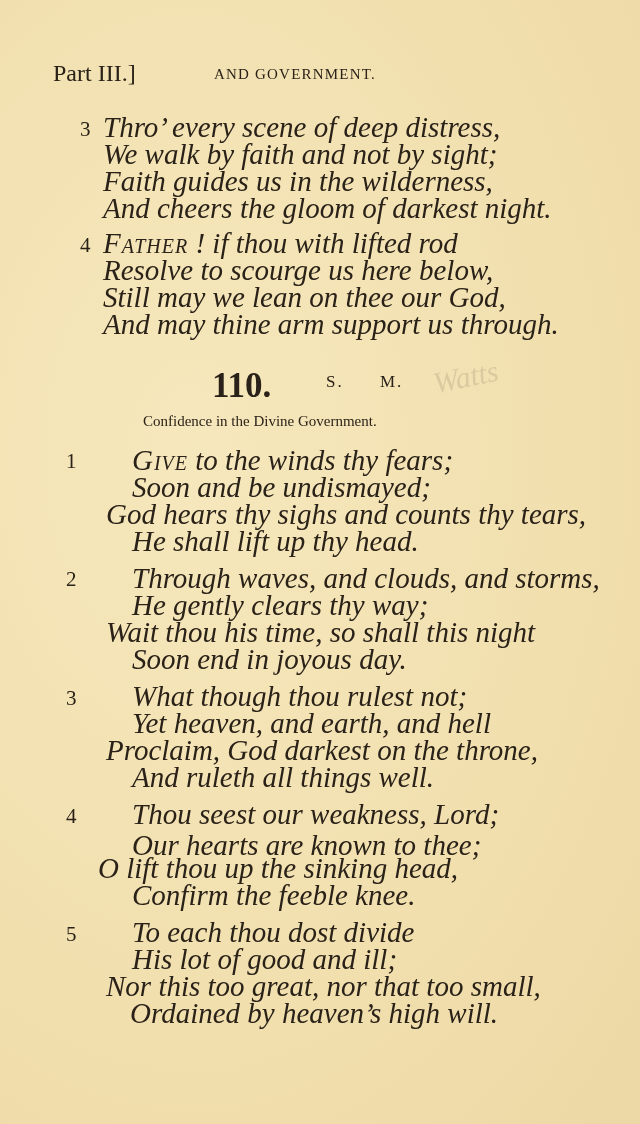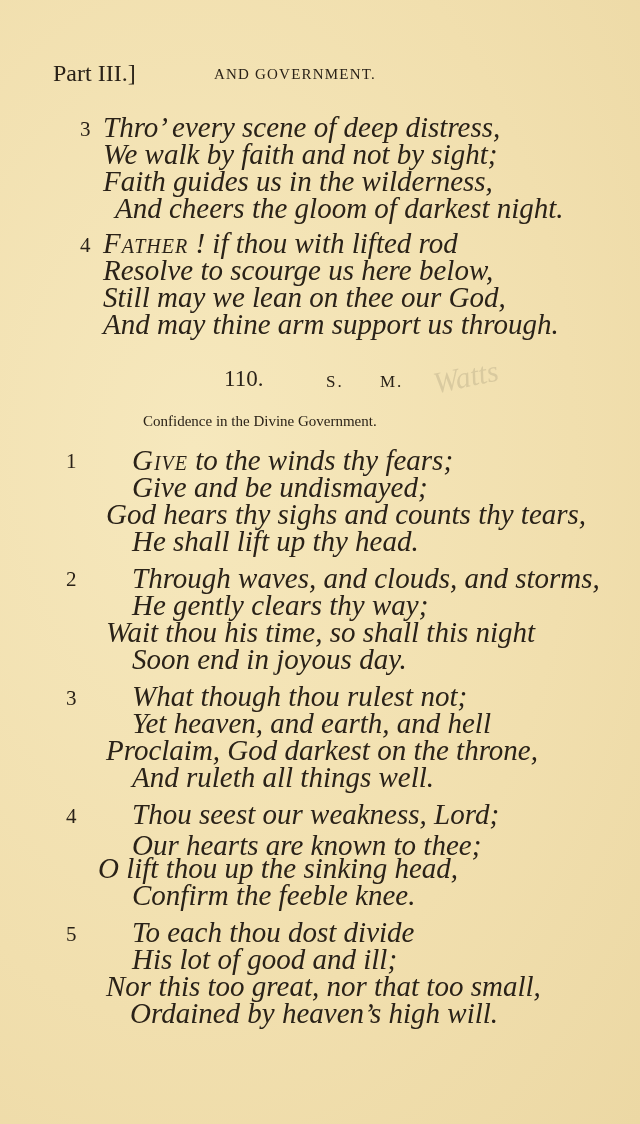--- a/index.html
+++ b/index.html
@@ -12,42 +12,42 @@
       position: relative;
     }
     .page { position: absolute; left: 0; top: 0; width: 640px; height: 1124px; }
     .header { position: absolute; top: 60px; left: 53px; width: 560px; height: 30px; }
     .header .part { position: absolute; left: 0; top: 0; font-size: 24px; }
     .header .running { position: absolute; left: 161px; top: 6px; font-size: 15px; letter-spacing: 1.2px; font-variant: small-caps; text-transform: uppercase; }
     .line { position: absolute; font-size: 29px; white-space: nowrap; line-height: 27px; font-style: italic; }
     .num { position: absolute; font-size: 21px; line-height: 27px; }
     .sc { font-variant: small-caps; letter-spacing: 1px; }
     .hymn-title { position: absolute; top: 366px; left: 0; width: 640px; }
-    .hymn-num { position: absolute; left: 224px; font-size: 23px; font-weight: normal; }
+    .hymn-num { position: absolute; left: 212px; font-size: 35px; font-weight: bold; }
     .meter { position: absolute; left: 326px; top: 6px; font-size: 17px; letter-spacing: 2px; text-transform: uppercase; }
     .meter2 { position: absolute; left: 380px; top: 6px; font-size: 17px; letter-spacing: 2px; text-transform: uppercase; }
     .subtitle { position: absolute; top: 413px; left: 143px; font-size: 15px; }
     .pencil { position: absolute; left: 433px; top: 360px; font-size: 30px; font-style: italic; color: #c9bb94; opacity: 0.6; transform: rotate(-12deg); }
   </style>
 </head>
 <body>
 
 <div class="page">
 
   <div class="header">
     <span class="part">Part III.]</span>
     <span class="running">AND GOVERNMENT.</span>
   </div>
 
   <div>
     <span class="num" style="left:80px;top:116px;">3</span>
     <span class="line" style="left:103px;top:114px;">Thro’ every scene of deep distress,</span>
     <span class="line" style="left:103px;top:141px;">We walk by faith and not by sight;</span>
     <span class="line" style="left:103px;top:168px;">Faith guides us in the wilderness,</span>
-    <span class="line" style="left:103px;top:195px;margin-left:12px;">And cheers the gloom of darkest night.</span>
+    <span class="line" style="left:103px;top:195px;">And cheers the gloom of darkest night.</span>
   </div>
 
   <div>
     <span class="num" style="left:80px;top:232px;">4</span>
     <span class="line" style="left:103px;top:230px;"><span class="sc">Father</span><span> ! if thou with lifted rod</span></span>
     <span class="line" style="left:103px;top:257px;">Resolve to scourge us here below,</span>
     <span class="line" style="left:103px;top:284px;">Still may we lean on thee our God,</span>
     <span class="line" style="left:103px;top:311px;">And may thine arm support us through.</span>
   </div>
 
@@ -55,21 +55,21 @@
     <span class="hymn-num">110.</span>
     <span class="meter">S.</span>
     <span class="meter2">M.</span>
   </div>
   <span class="pencil">Watts</span>
   <span class="subtitle">Confidence in the Divine Government.</span>
 
   <div>
     <span class="num" style="left:66px;top:448px;">1</span>
     <span class="line" style="left:132px;top:447px;"><span class="sc">Give</span><span> to the winds thy fears;</span></span>
-    <span class="line" style="left:132px;top:474px;">Give and be undismayed;</span>
+    <span class="line" style="left:132px;top:474px;">Soon and be undismayed;</span>
     <span class="line" style="left:106px;top:501px;">God hears thy sighs and counts thy tears,</span>
     <span class="line" style="left:132px;top:528px;">He shall lift up thy head.</span>
   </div>
 
   <div>
     <span class="num" style="left:66px;top:566px;">2</span>
     <span class="line" style="left:132px;top:565px;">Through waves, and clouds, and storms,</span>
     <span class="line" style="left:132px;top:592px;">He gently clears thy way;</span>
     <span class="line" style="left:106px;top:619px;">Wait thou his time, so shall this night</span>
     <span class="line" style="left:132px;top:646px;">Soon end in joyous day.</span>

